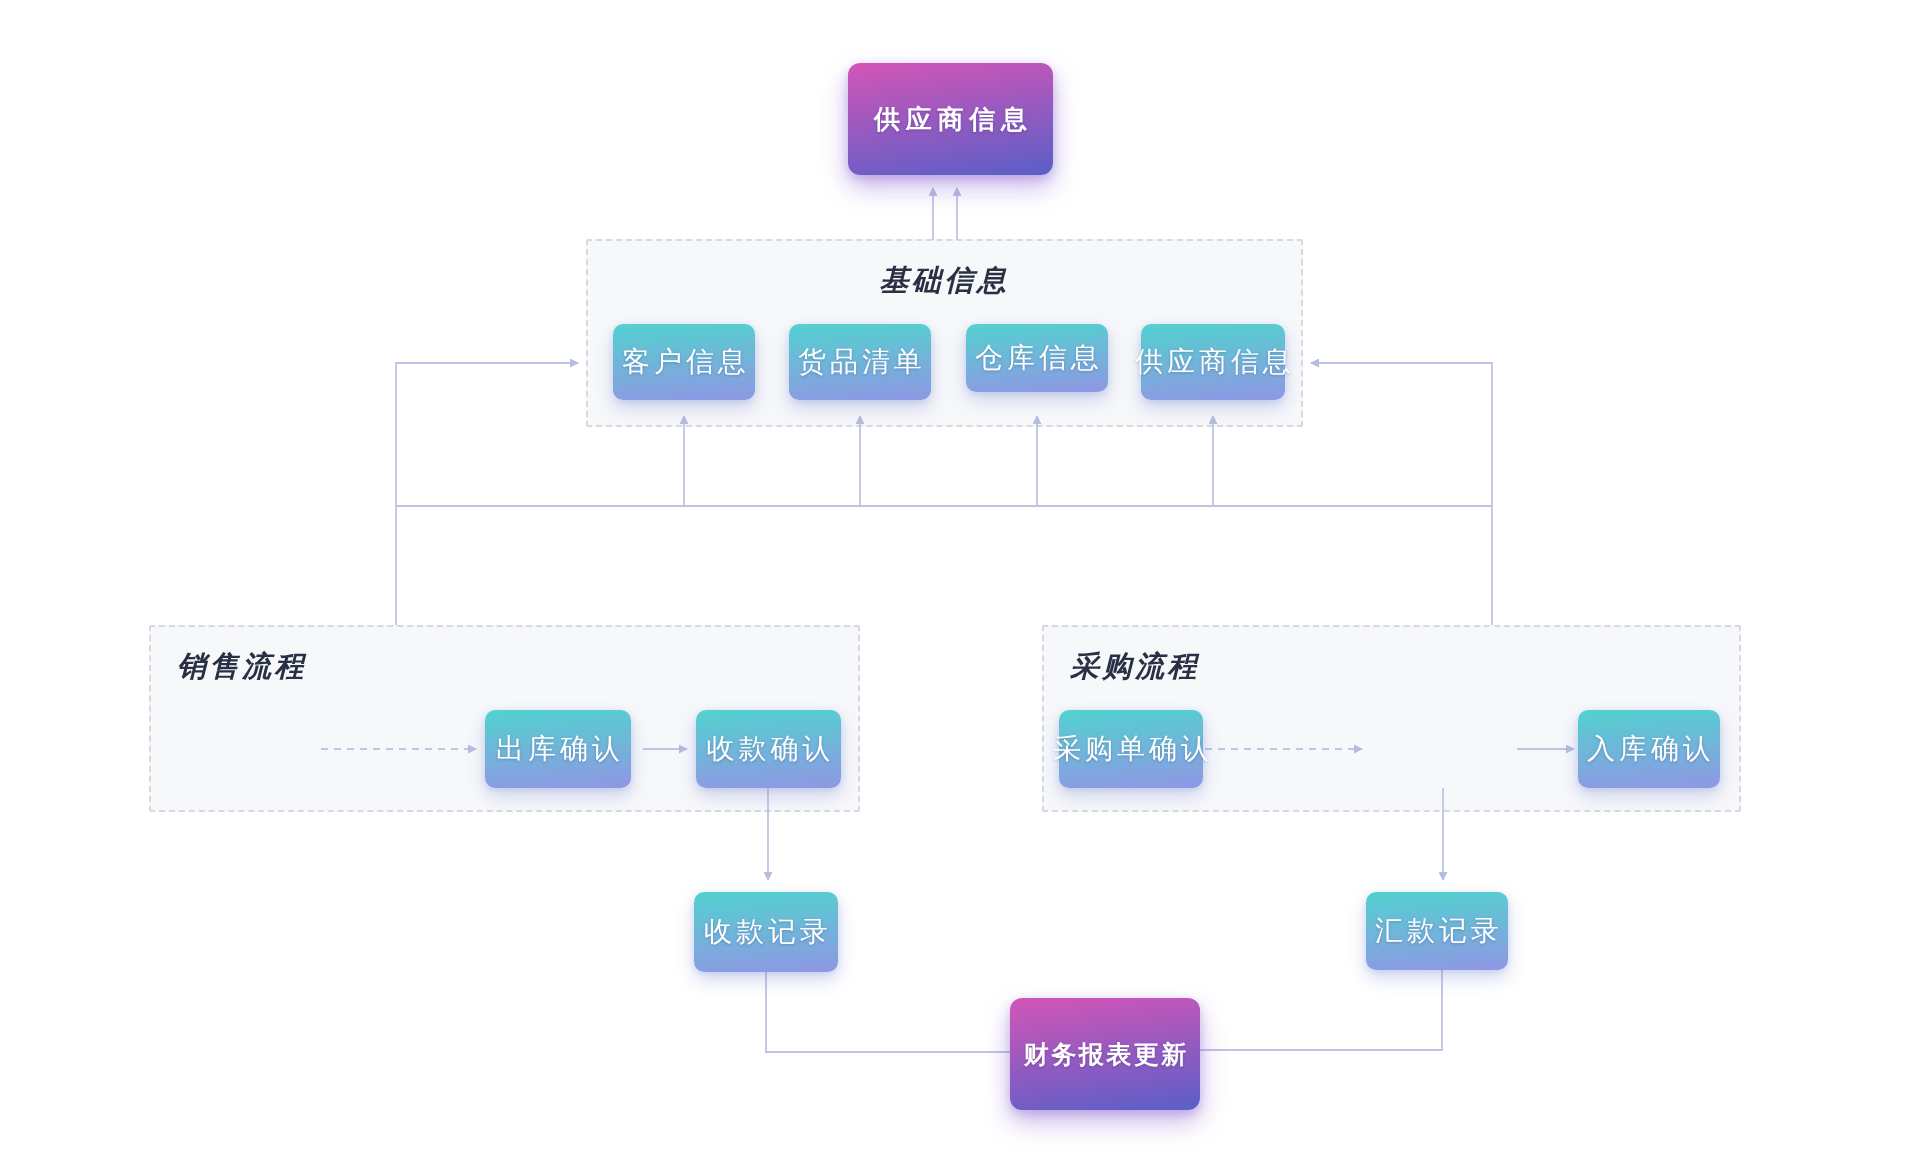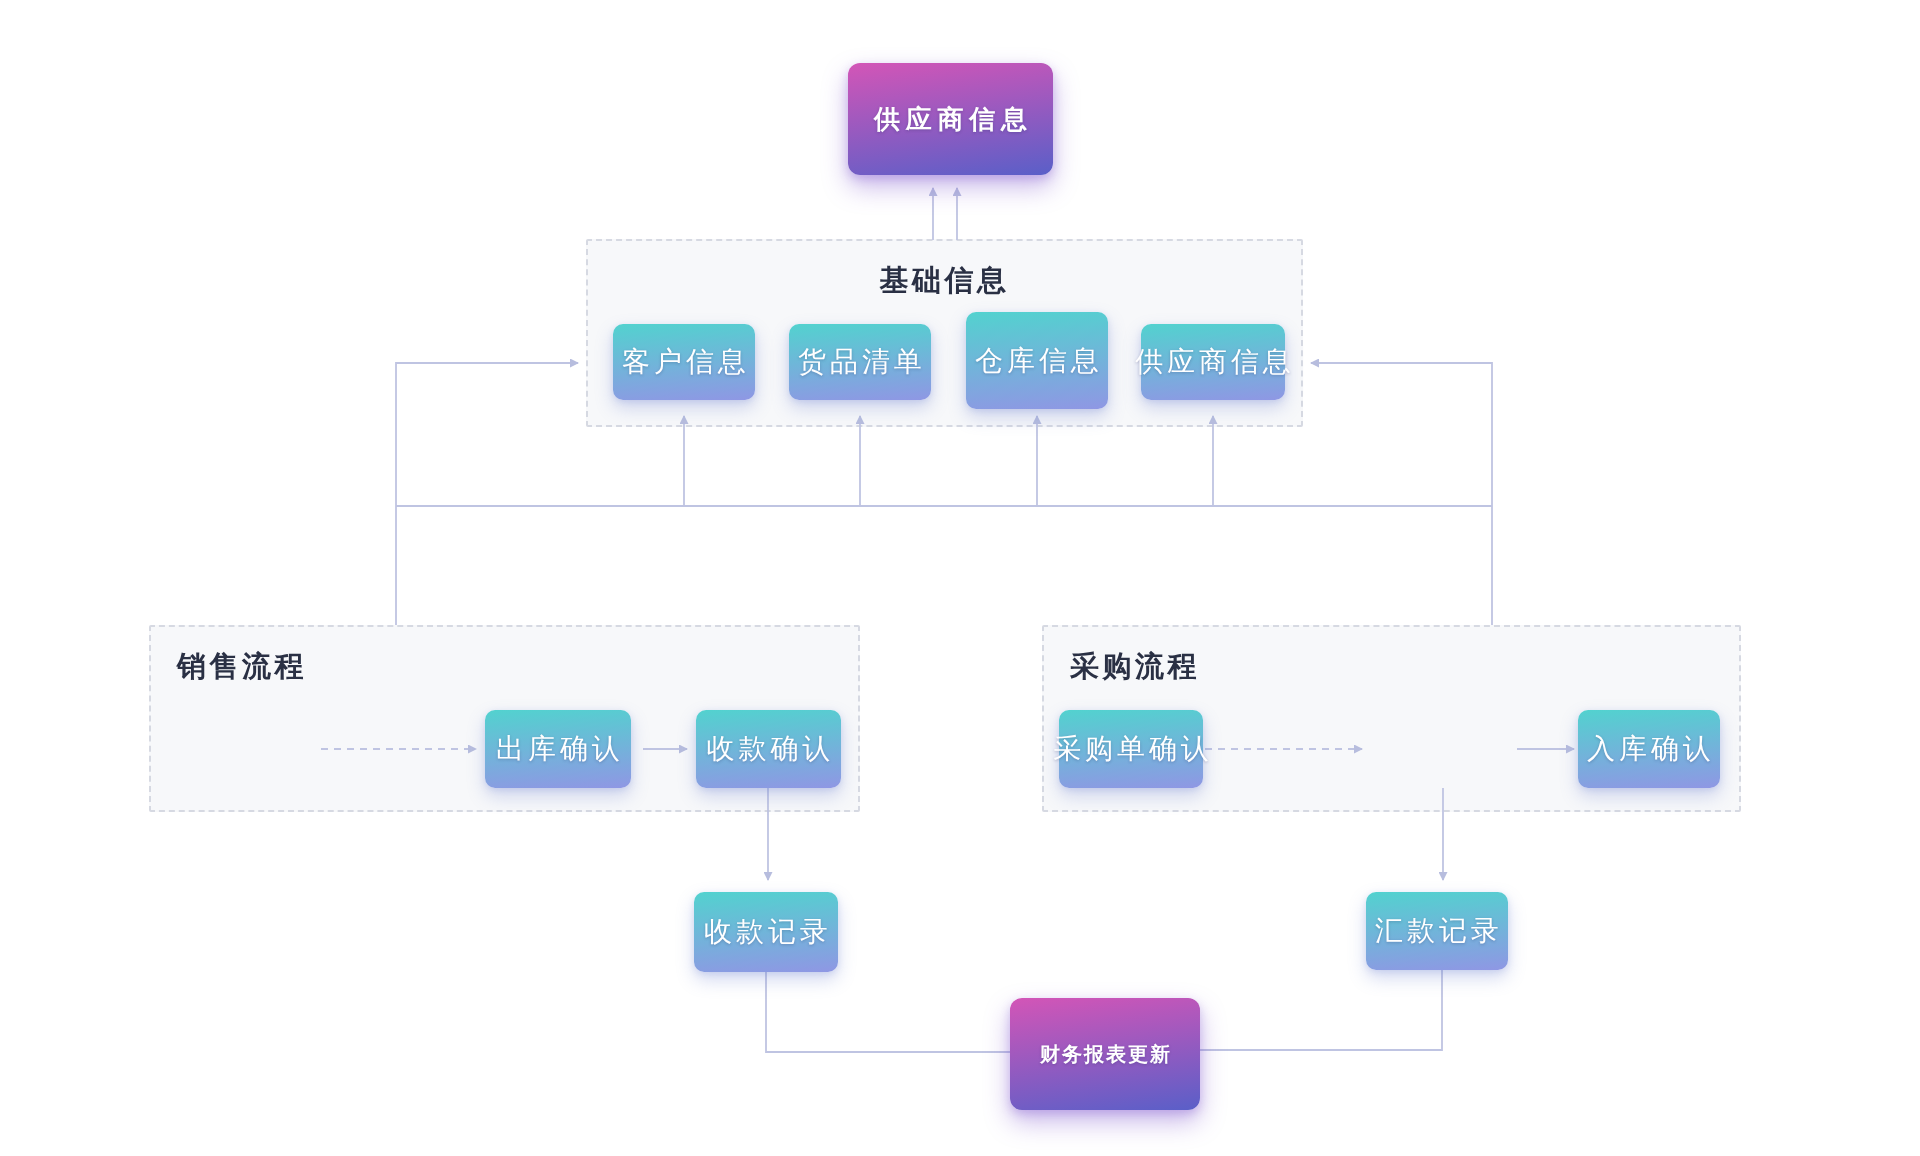--- a/index.html
+++ b/index.html
@@ -21,20 +21,21 @@
     width:1920px;height:1156px;
     background:var(--canvas-bg);
     overflow:hidden;
   }
   .group{
     position:absolute;
     background:var(--container-bg);
     border:2px dashed var(--container-border);
     border-radius:2px;
     z-index:1;
+    font-style:italic;
   }
   .gtitle{
     position:absolute;
     font-size:29px;
     font-weight:bold;
     color:var(--title-color);
     letter-spacing:.12em;
     white-space:nowrap;
   }
   .gtitle.centered{left:0;right:0;text-align:center;top:20px;}
@@ -61,21 +62,21 @@
     letter-spacing:.14em;text-indent:.14em;
   }
   .node.pink{
     background:linear-gradient(172deg,var(--grad-pink-top) 0%,var(--grad-pink-bottom) 100%);
     box-shadow:0 12px 26px rgba(124,82,204,.40),0 4px 10px rgba(124,82,204,.28);
     border-radius:12px;
     font-size:26px;
     font-weight:bold;
     letter-spacing:.22em;text-indent:.22em;
   }
-  .node.pink.wide{font-size:20px;letter-spacing:.1em;text-indent:.1em;font-family:Liberation Serif, serif;}
+  .node.pink.wide{font-size:25px;letter-spacing:.1em;text-indent:.1em;font-family:Liberation Serif, serif;}
 </style>
 </head>
 <body>
 
 <div class="canvas">
 
   <section class="group" style="left:586px;top:239px;width:717px;height:188px">
     <h2 class="gtitle centered">基础信息</h2>
   </section>
 
@@ -118,21 +119,21 @@
     <path class="wire" d="M1443,788 V880" marker-end="url(#arr)"></path>
 
     <path class="wire" d="M766,972 V1052 H1010"></path>
     <path class="wire" d="M1442,970 V1050 H1200"></path>
   </svg>
 
   <div class="node pink" style="left:848px;top:63px;width:205px;height:112px">供应商信息</div>
 
   <div class="node teal" style="left:613px;top:324px;width:142px;height:76px">客户信息</div>
   <div class="node teal" style="left:789px;top:324px;width:142px;height:76px">货品清单</div>
-  <div class="node teal" style="left:966px;top:312px;width:142px;height:97px">仓库信息</div>
+  <div class="node teal" style="left:966px;top:324px;width:142px;height:68px">仓库信息</div>
   <div class="node teal" style="left:1141px;top:324px;width:144px;height:76px">供应商信息</div>
 
   <div class="node teal" style="left:485px;top:710px;width:146px;height:78px">出库确认</div>
   <div class="node teal" style="left:696px;top:710px;width:145px;height:78px">收款确认</div>
 
   <div class="node teal" style="left:1059px;top:710px;width:144px;height:78px">采购单确认</div>
   <div class="node teal" style="left:1578px;top:710px;width:142px;height:78px">入库确认</div>
 
   <div class="node teal" style="left:694px;top:892px;width:144px;height:80px">收款记录</div>
   <div class="node teal" style="left:1366px;top:892px;width:142px;height:78px">汇款记录</div>

